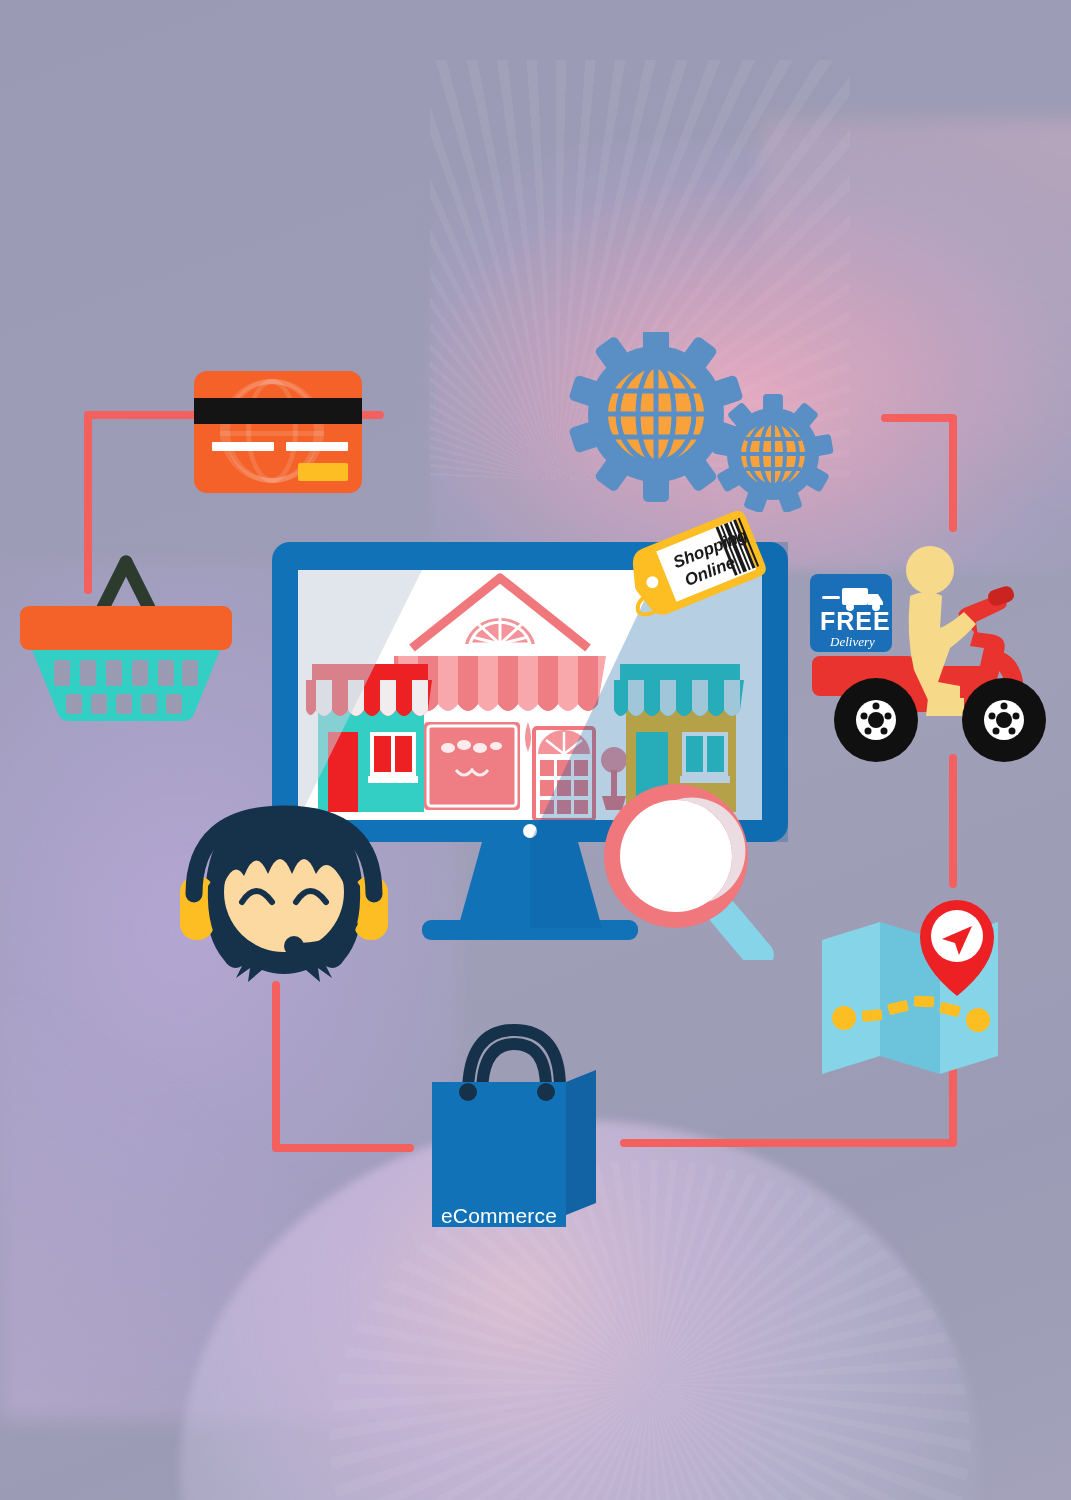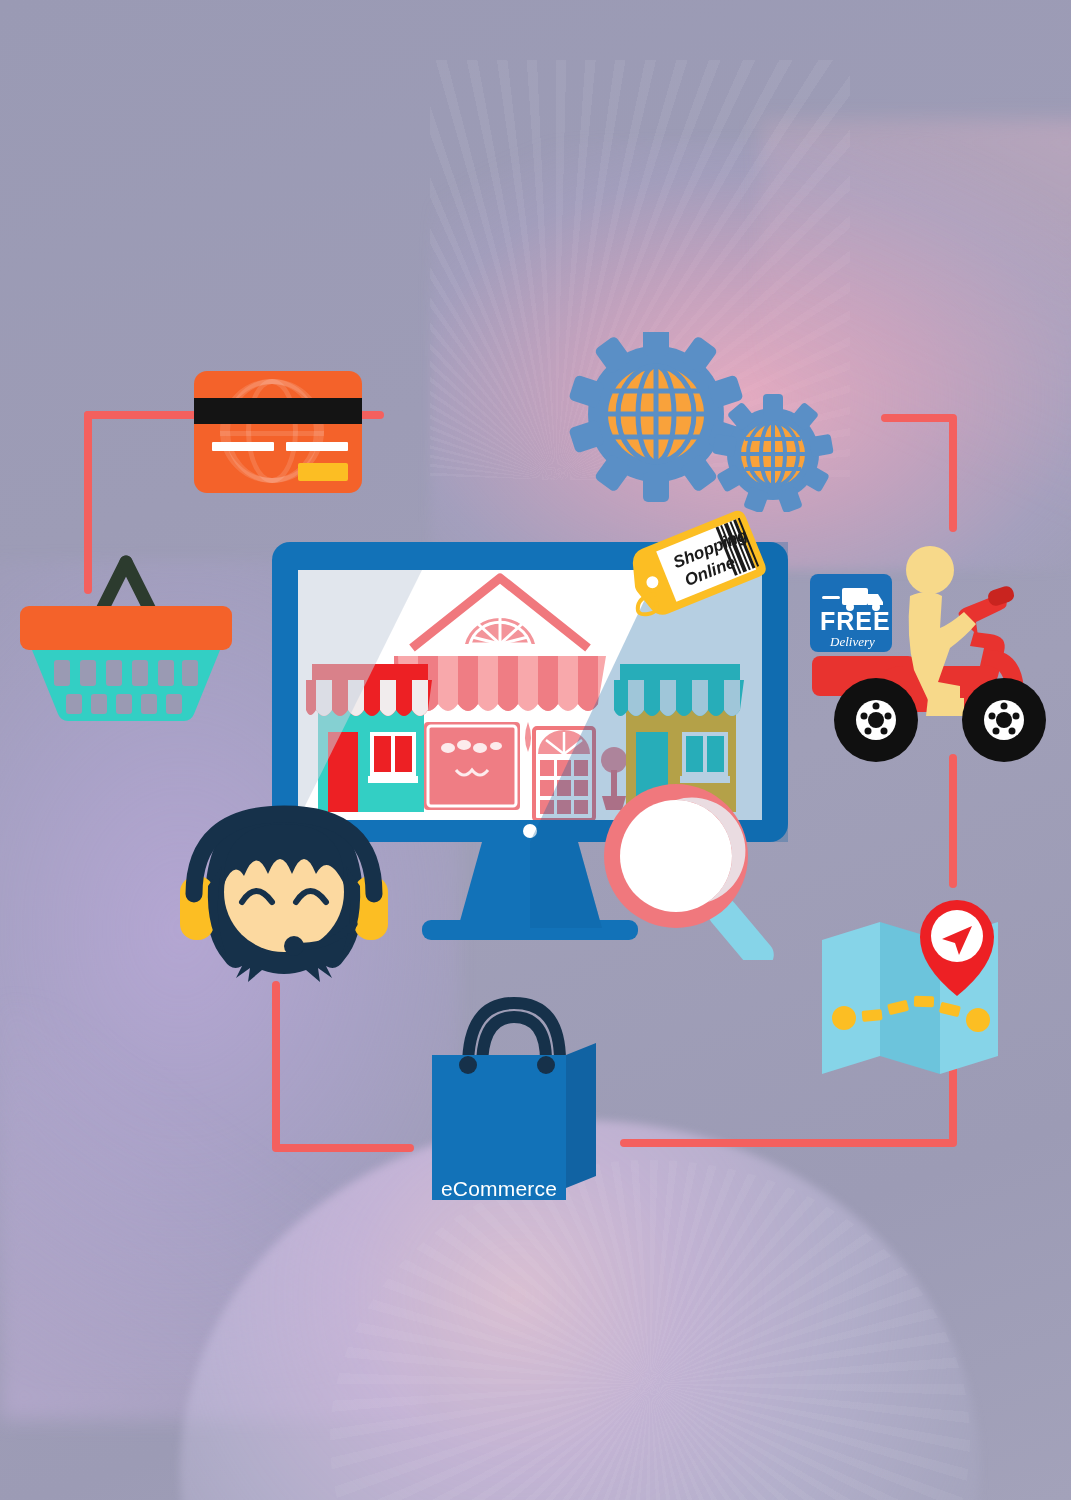--- a/index.html
+++ b/index.html
@@ -145,21 +145,21 @@
   
   .scooter{left:808px;top:540px;width:250px;height:230px;}
 
   
   .agent{left:176px;top:800px;width:216px;height:190px;}
 
   
   .map{left:818px;top:900px;width:186px;height:180px;}
 
   
-  .bag{left:432px;top:995px;width:164px;height:205px;}
+  .bag{left:432px;top:1022px;width:164px;height:205px;}
   .bag-front{
     position:absolute;left:0;top:60px;width:134px;height:145px;background:#1272b8;
   }
   .bag-side{
     position:absolute;left:134px;top:48px;width:30px;height:145px;
     background:#1163a3;
     clip-path:polygon(0 12px,100% 0,100% 133px,0 145px);
   }
   .bag-label{
     position:absolute;left:0;top:122px;width:134px;

